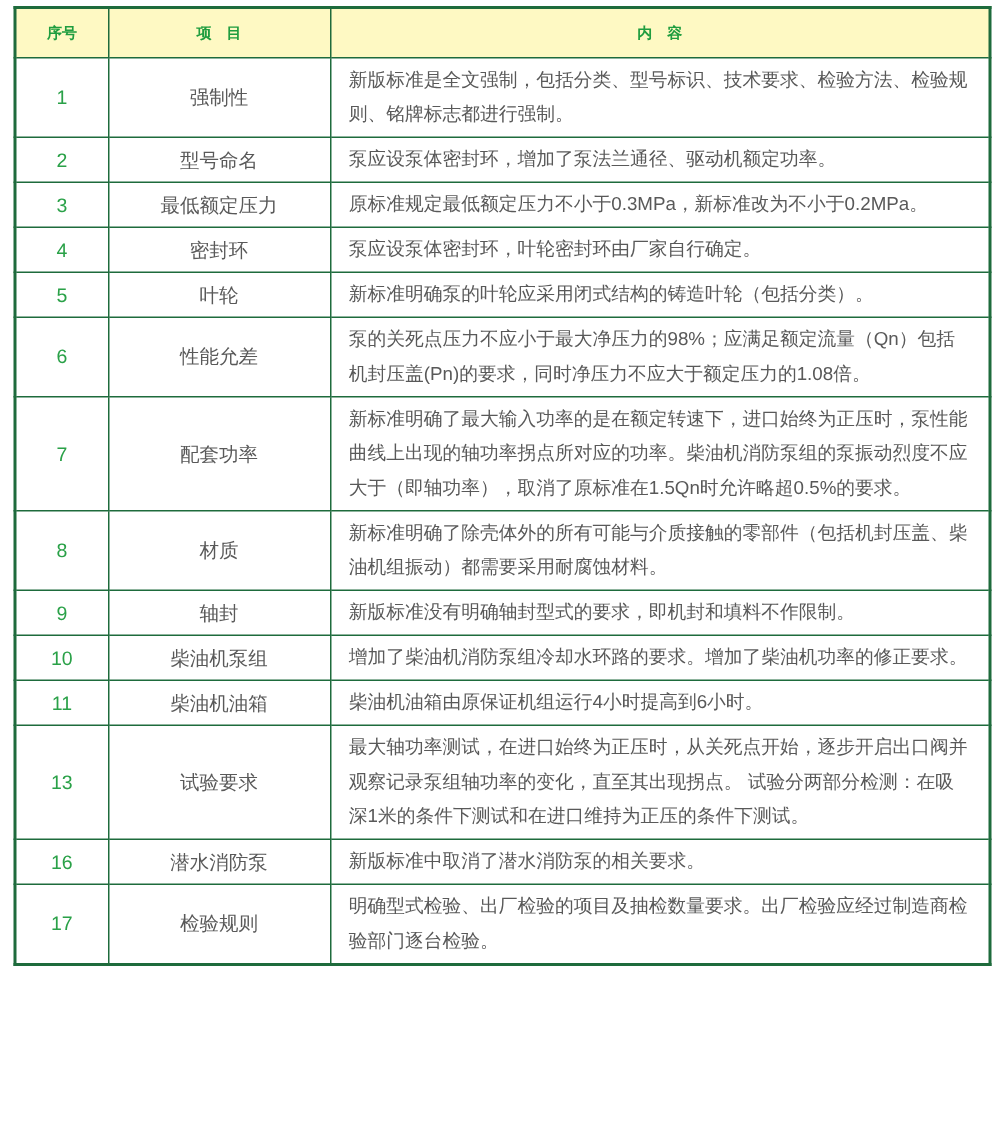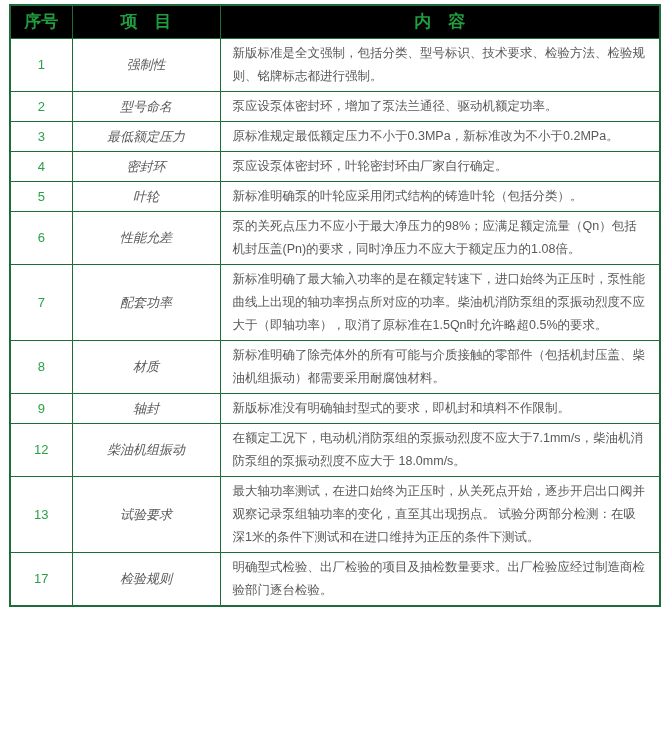--- a/index.html
+++ b/index.html
@@ -30,44 +30,43 @@
     border: 1px solid var(--border-green, #1e6b3c);
     box-sizing: border-box;
   }
   col.c-no   { width: 62px; }
   col.c-item { width: 148px; }
   col.c-cont { width: 440px; }
   th {
     height: 33px;
     color: var(--header-green, #1f9d3f);
     font-weight: bold;
-    font-size: 17px;
+    font-size: 10px;
     text-align: center;
     vertical-align: middle;
     padding: 2px;
-    background: #000000;
+    background: #fef9c3;
   }
   td {
     background: #ffffff;
     vertical-align: middle;
   }
   td.no {
     color: var(--number-green, #2aa148);
     font-size: 13px;
     text-align: center;
     padding: 3px 2px;
     line-height: 23px;
   }
   td.item {
     color: var(--body-gray, #595959);
     font-size: 13px;
     text-align: center;
     padding: 3px 4px;
     line-height: 21px;
-    font-style: italic;
   }
   td.content {
     color: var(--body-gray, #595959);
     font-size: 12.5px;
     text-align: left;
     padding: 3px 12px;
     line-height: 23px;
     word-break: break-all;
   }
 </style>
@@ -128,28 +127,38 @@
           <td class="no">8</td>
           <td class="item">材质</td>
           <td class="content">新标准明确了除壳体外的所有可能与介质接触的零部件（包括机封压盖、柴油机组振动）都需要采用耐腐蚀材料。</td>
         </tr>
         <tr>
           <td class="no">9</td>
           <td class="item">轴封</td>
           <td class="content">新版标准没有明确轴封型式的要求，即机封和填料不作限制。</td>
         </tr>
         <tr>
-          <td class="no">12</td>
-          <td class="item">柴油机组振动</td>
-          <td class="content">在额定工况下，电动机消防泵组的泵振动烈度不应大于7.1mm/s，柴油机消防泵组的泵振动烈度不应大于 18.0mm/s。</td>
+          <td class="no">10</td>
+          <td class="item">柴油机泵组</td>
+          <td class="content">增加了柴油机消防泵组冷却水环路的要求。增加了柴油机功率的修正要求。</td>
+        </tr>
+        <tr>
+          <td class="no">11</td>
+          <td class="item">柴油机油箱</td>
+          <td class="content">柴油机油箱由原保证机组运行4小时提高到6小时。</td>
         </tr>
         <tr>
           <td class="no">13</td>
           <td class="item">试验要求</td>
           <td class="content">最大轴功率测试，在进口始终为正压时，从关死点开始，逐步开启出口阀并观察记录泵组轴功率的变化，直至其出现拐点。 试验分两部分检测：在吸深1米的条件下测试和在进口维持为正压的条件下测试。</td>
+        </tr>
+        <tr>
+          <td class="no">16</td>
+          <td class="item">潜水消防泵</td>
+          <td class="content">新版标准中取消了潜水消防泵的相关要求。</td>
         </tr>
         <tr>
           <td class="no">17</td>
           <td class="item">检验规则</td>
           <td class="content">明确型式检验、出厂检验的项目及抽检数量要求。出厂检验应经过制造商检验部门逐台检验。</td>
         </tr>
       </tbody>
   </table>
 </div>
 

